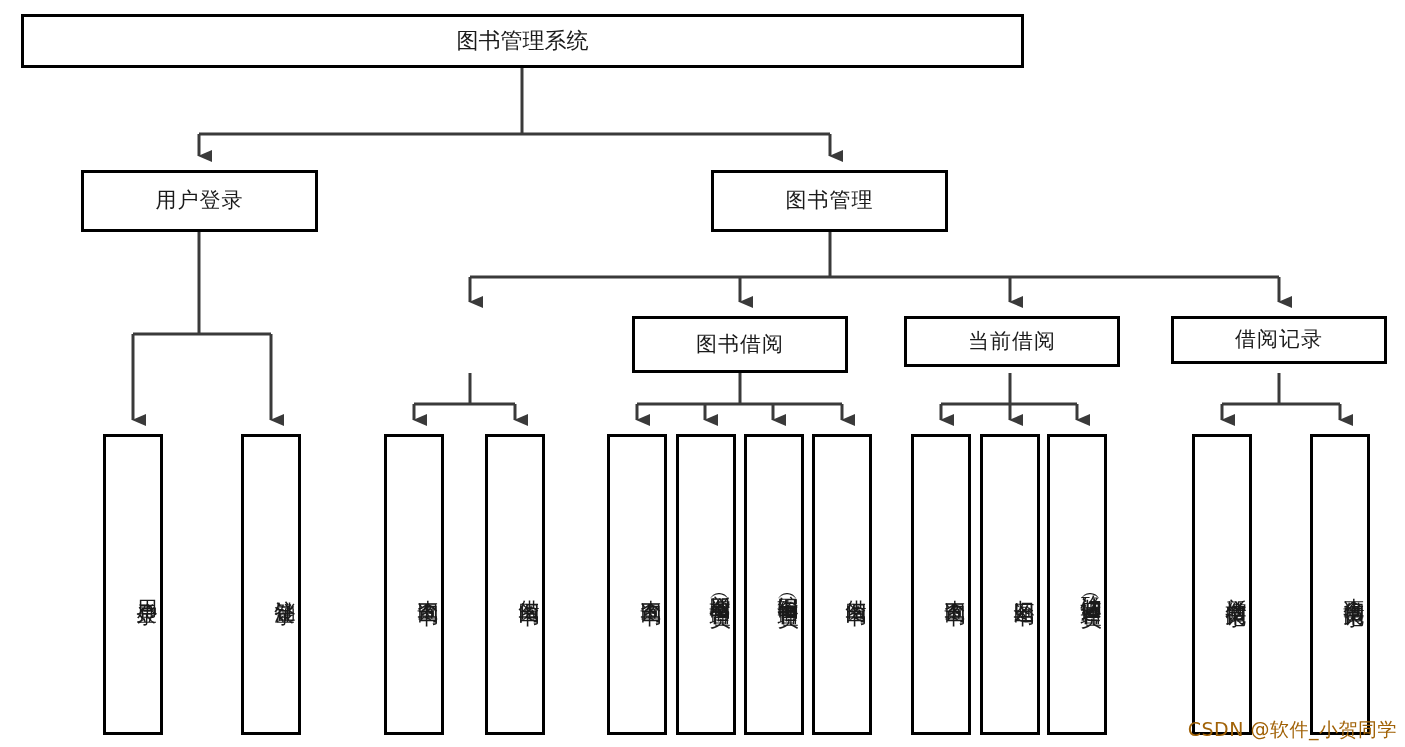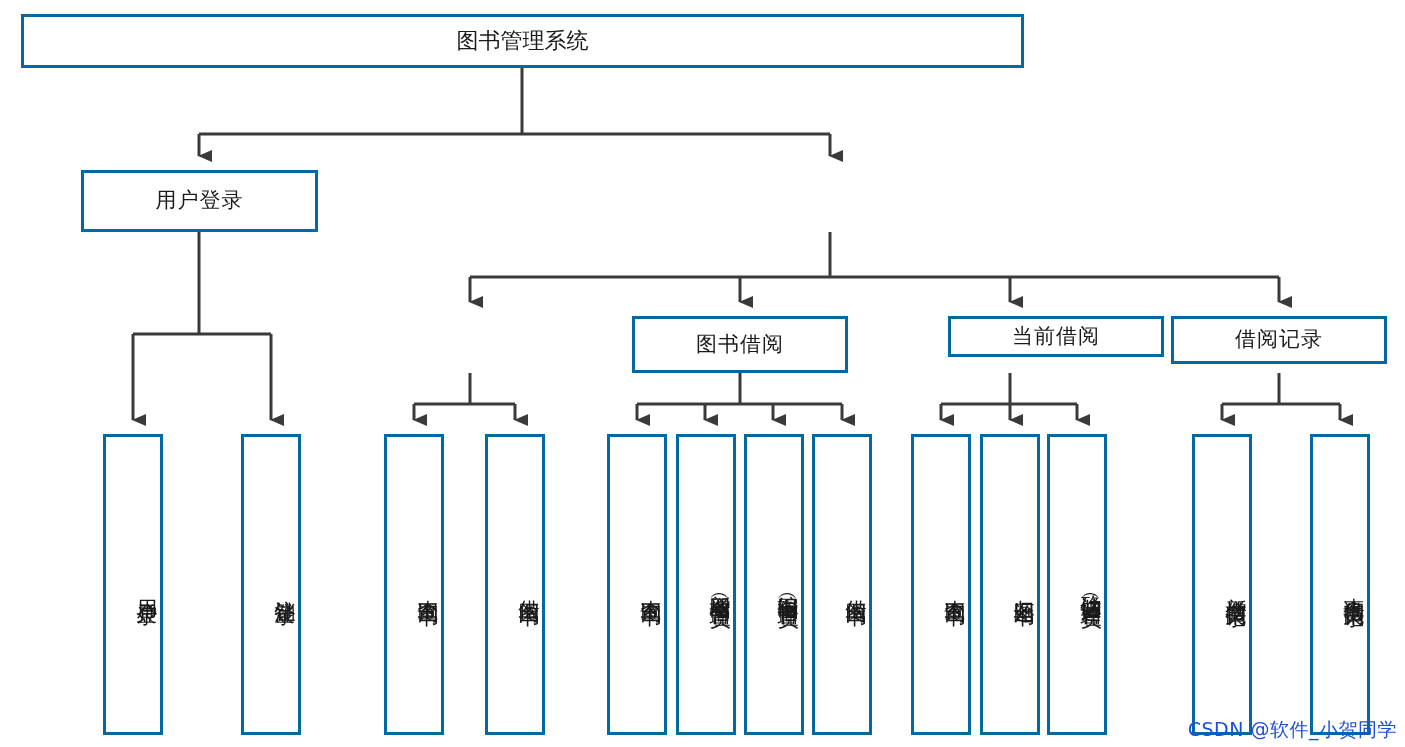--- a/index.html
+++ b/index.html
@@ -16,21 +16,21 @@
   }
   #edges{
     position:absolute;left:0;top:0;
     width:1405px;height:747px;
     pointer-events:none;
   }
   .node{
     position:absolute;
     box-sizing:border-box;
     background:#ffffff;
-    border:3px solid #0369a1;
+    border:3px solid #000000;
     display:flex;
     align-items:center;
     justify-content:center;
     color:#1a1a1a;
     z-index:2;
   }
   .node.h{
     font-size:21px;
     letter-spacing:1px;
     line-height:1.1;
@@ -52,21 +52,21 @@
   .leaf span{
     writing-mode:vertical-rl;
     text-orientation:upright;
     display:block;
   }
   .watermark{
     position:absolute;
     right:8px;
     bottom:4px;
     font-size:19px;
-    color:#1d4ed8;
+    color:#a16207;
     letter-spacing:0.5px;
     z-index:5;
     white-space:nowrap;
   }
 </style>
 </head>
 <body>
 
 <div id="diagram">
 
@@ -121,25 +121,28 @@
     </g>
   </svg>
 
   <div class="node root" style="left:21px;top:14px;width:1003px;height:54px;">
     <span>图书管理系统</span>
   </div>
 
   <div class="node h" style="left:81px;top:170px;width:237px;height:62px;">
     <span>用户登录</span>
   </div>
+  <div class="node h" style="left:711px;top:170px;width:237px;height:62px;">
+    <span>图书管理</span>
+  </div>
 
   <div class="node h" style="left:632px;top:316px;width:216px;height:57px;text-align:center;">
     <span>图书借阅</span>
   </div>
-  <div class="node h" style="left:948px;top:316px;width:216px;height:41px;">
+  <div class="node h" style="left:904px;top:316px;width:216px;height:51px;">
     <span>当前借阅</span>
   </div>
   <div class="node h" style="left:1171px;top:316px;width:216px;height:48px;">
     <span>借阅记录</span>
   </div>
 
   <div class="node leaf" style="left:103px;top:434px;width:60px;height:301px;">
     <span>用户登录</span>
   </div>
   <div class="node leaf" style="left:241px;top:434px;width:60px;height:301px;">

